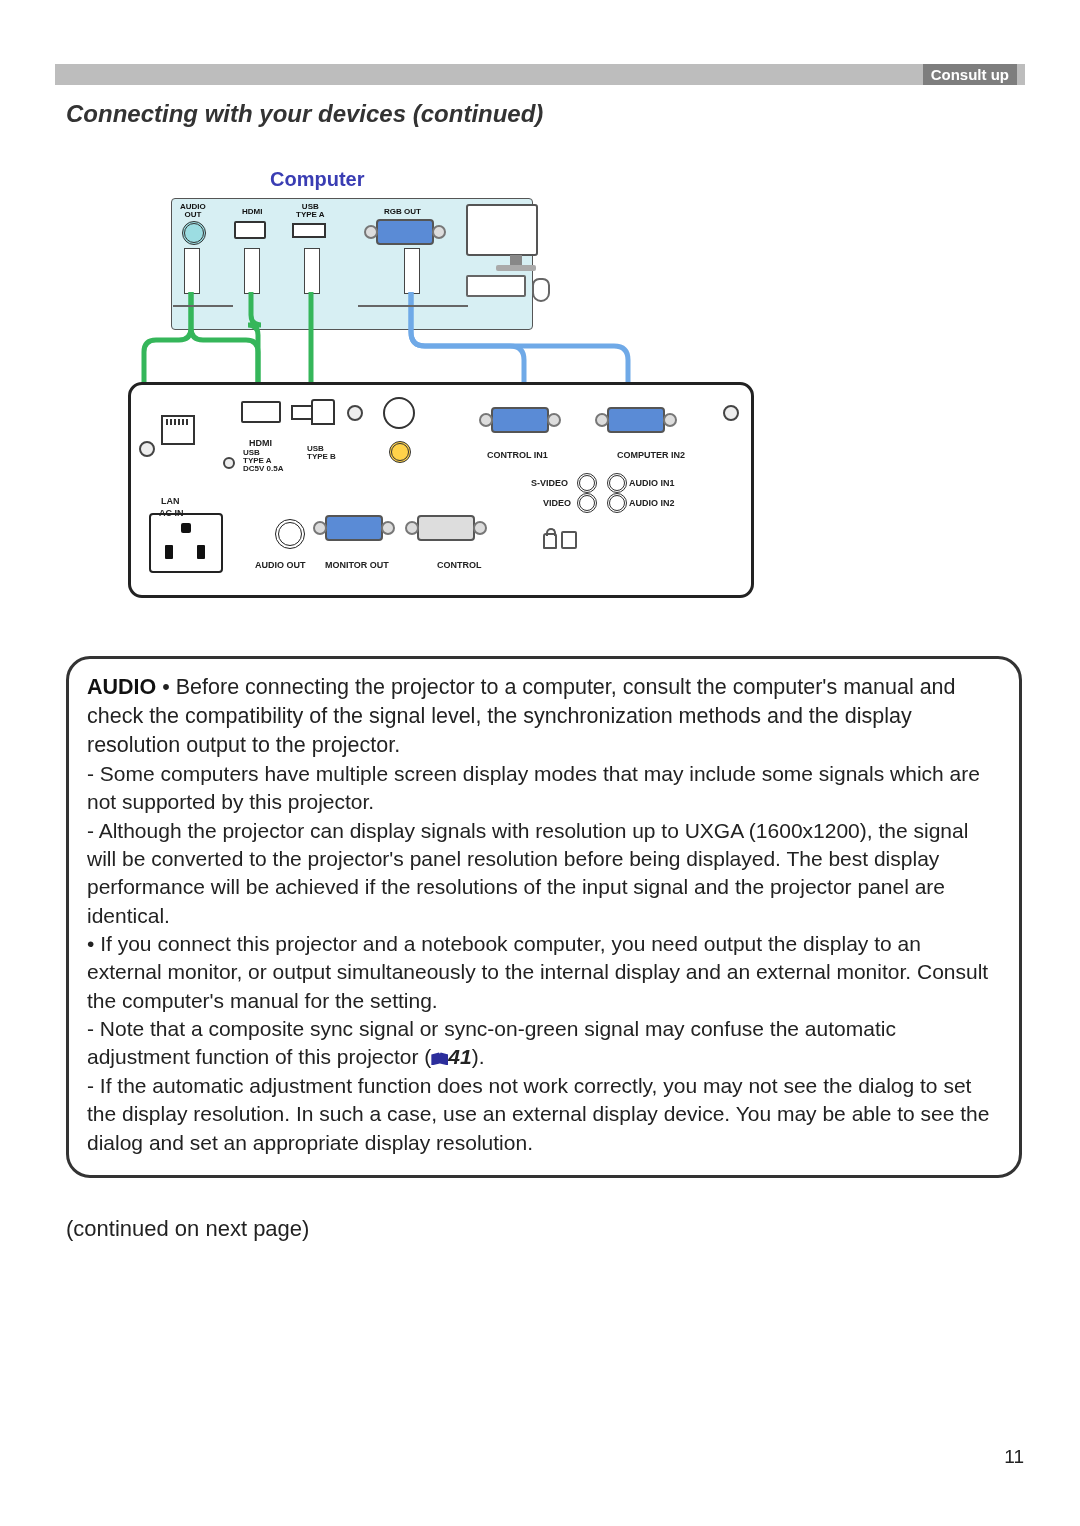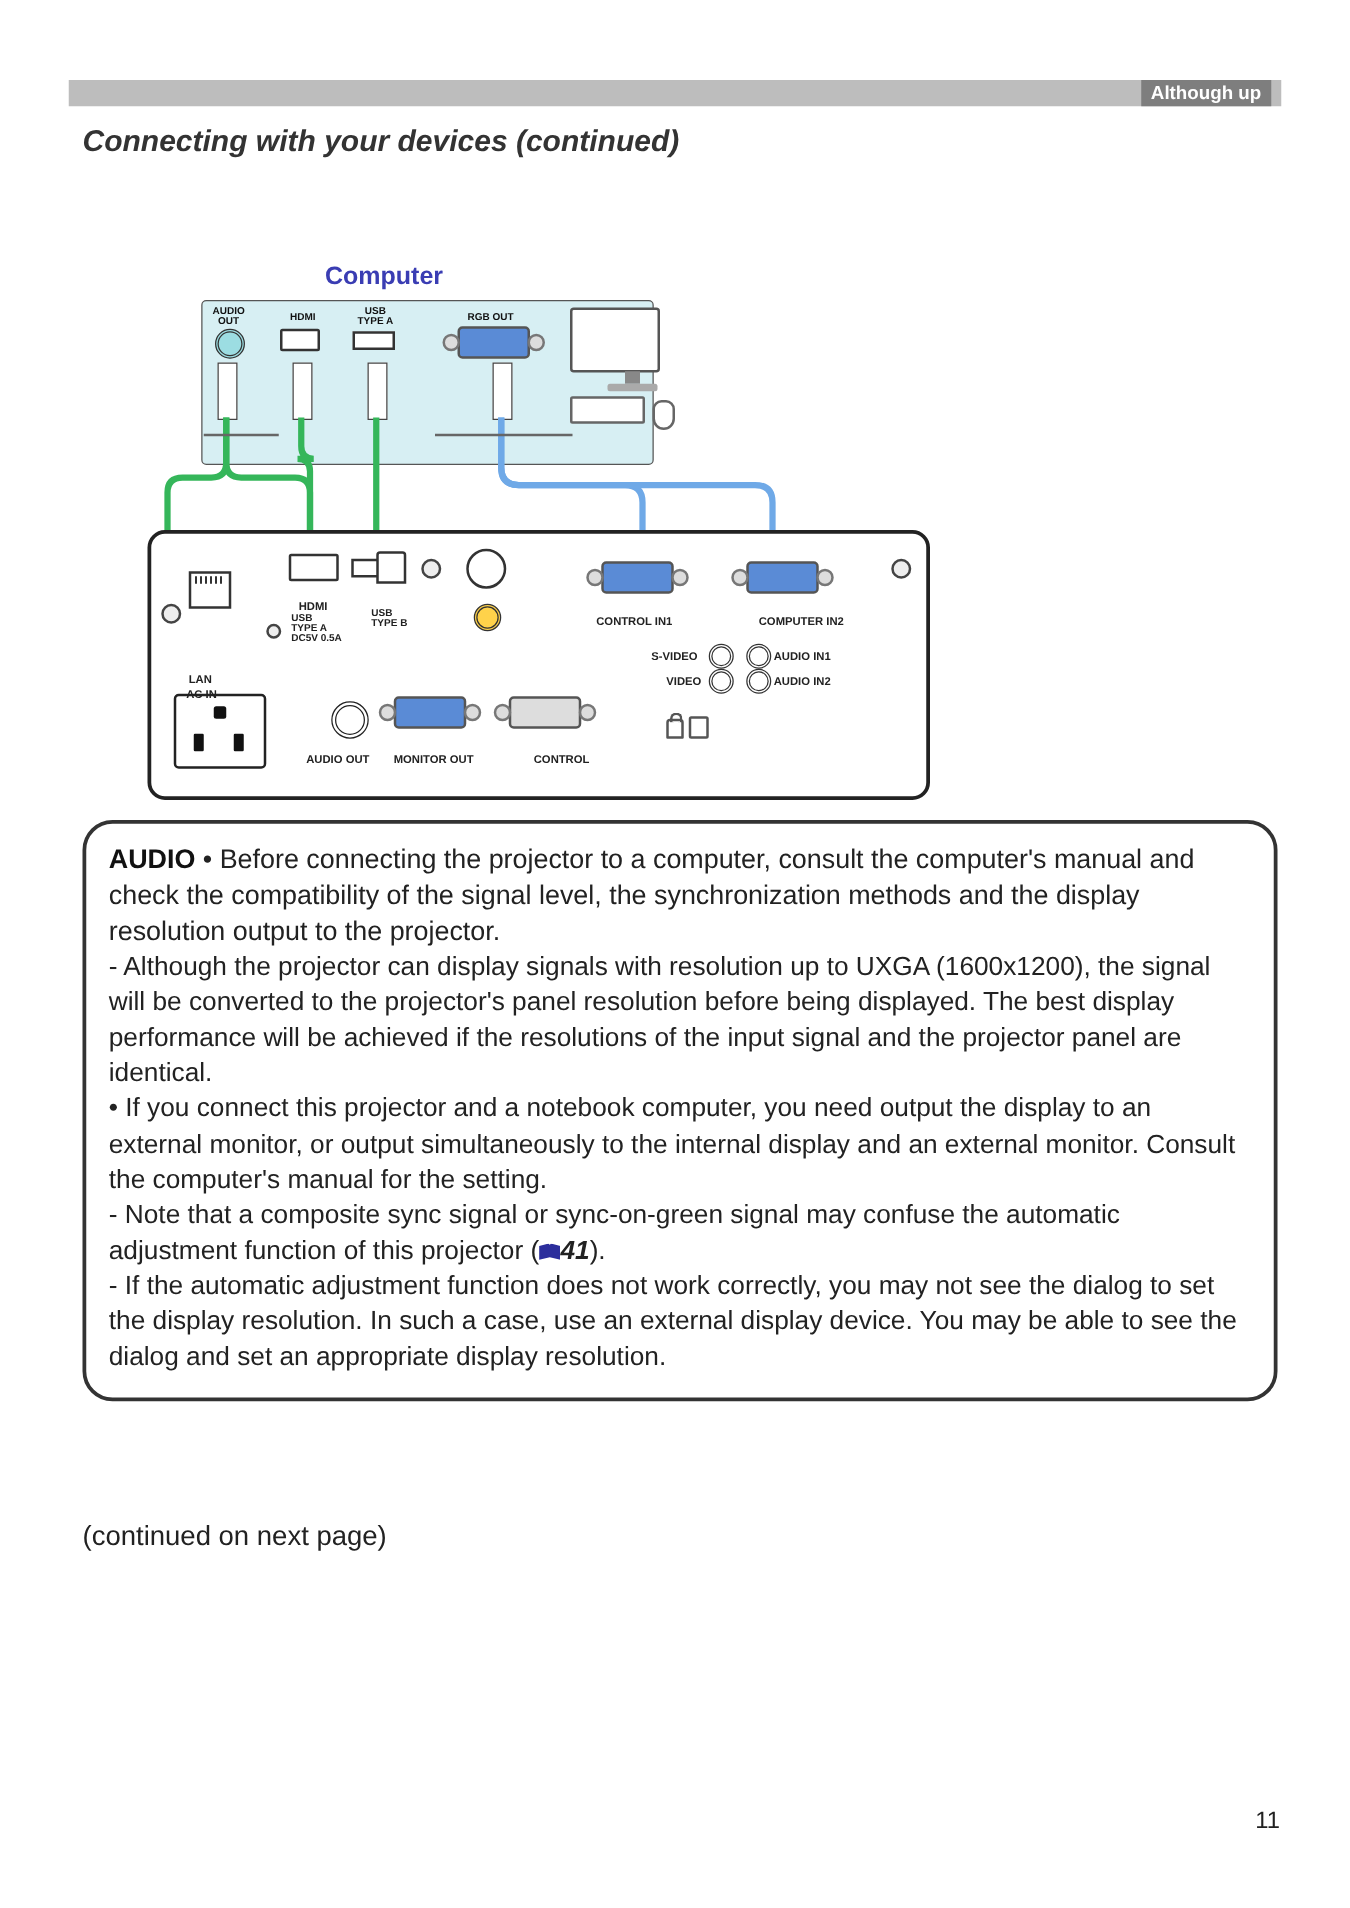--- a/index.html
+++ b/index.html
@@ -37,24 +37,23 @@
     top: 100px;
     left: 66px;
     font-size: 24px;
     font-weight: bold;
     font-style: italic;
     color: #333;
   }
   .figure {
     position: absolute;
     top: 160px;
-    left: 118px;
+    left: 128px;
     width: 640px;
     height: 460px;
-    margin-top: 42px;
   }
   .computer-label {
     position: absolute;
     top: 8px;
     left: 142px;
     font-size: 20px;
     font-weight: bold;
     color: #3a3db3;
   }
   
@@ -165,21 +164,21 @@
   }
   .pagenum {
     position:absolute; right:56px; bottom:58px; font-size:19px;
   }
   .thin { font-size:8px; }
 </style>
 </head>
 <body>
 
 <div class="header-bar">
-  <span class="header-chip">Although up</span>
+  <span class="header-chip">Consult up</span>
 </div>
 
 <div class="section-title">Connecting with your devices (continued)</div>
 
 <div class="figure">
   <div class="computer-label">Computer</div>
 
   <div class="cpanel">
     <div class="clabel" style="top:4px;left:8px;white-space:pre">AUDIO
 OUT</div>
@@ -285,20 +284,21 @@
 
     <div class="lock-icon" style="top:148px;left:412px"></div>
     <div class="kensington" style="top:146px;left:430px"></div>
   </div>
 </div>
 
 <div class="note-box">
   <p class="lead">
     <b>AUDIO</b><span> • Before connecting the projector to a computer, consult the computer's manual and check the compatibility of the signal level, the synchronization methods and the display resolution output to the projector.</span>
   </p>
+  <p style="padding-left:0"><span>- Some computers have multiple screen display modes that may include some signals which are not supported by this projector.</span></p>
   <p><span>- Although the projector can display signals with resolution up to UXGA (1600x1200), the signal will be converted to the projector's panel resolution before being displayed. The best display performance will be achieved if the resolutions of the input signal and the projector panel are identical.</span></p>
   <p><span>• If you connect this projector and a notebook computer, you need output the display to an external monitor, or output simultaneously to the internal display and an external monitor. Consult the computer's manual for the setting.</span></p>
   <p>
     <span>- Note that a composite sync signal or sync-on-green signal may confuse the automatic adjustment function of this projector (</span><span class="book-icon"></span><span class="pageref">41</span><span>).</span>
   </p>
   <p><span>- If the automatic adjustment function does not work correctly, you may not see the dialog to set the display resolution. In such a case, use an external display device. You may be able to see the dialog and set an appropriate display resolution.</span></p>
 </div>
 
 <div class="continued">(continued on next page)</div>
 <div class="pagenum">11</div>

